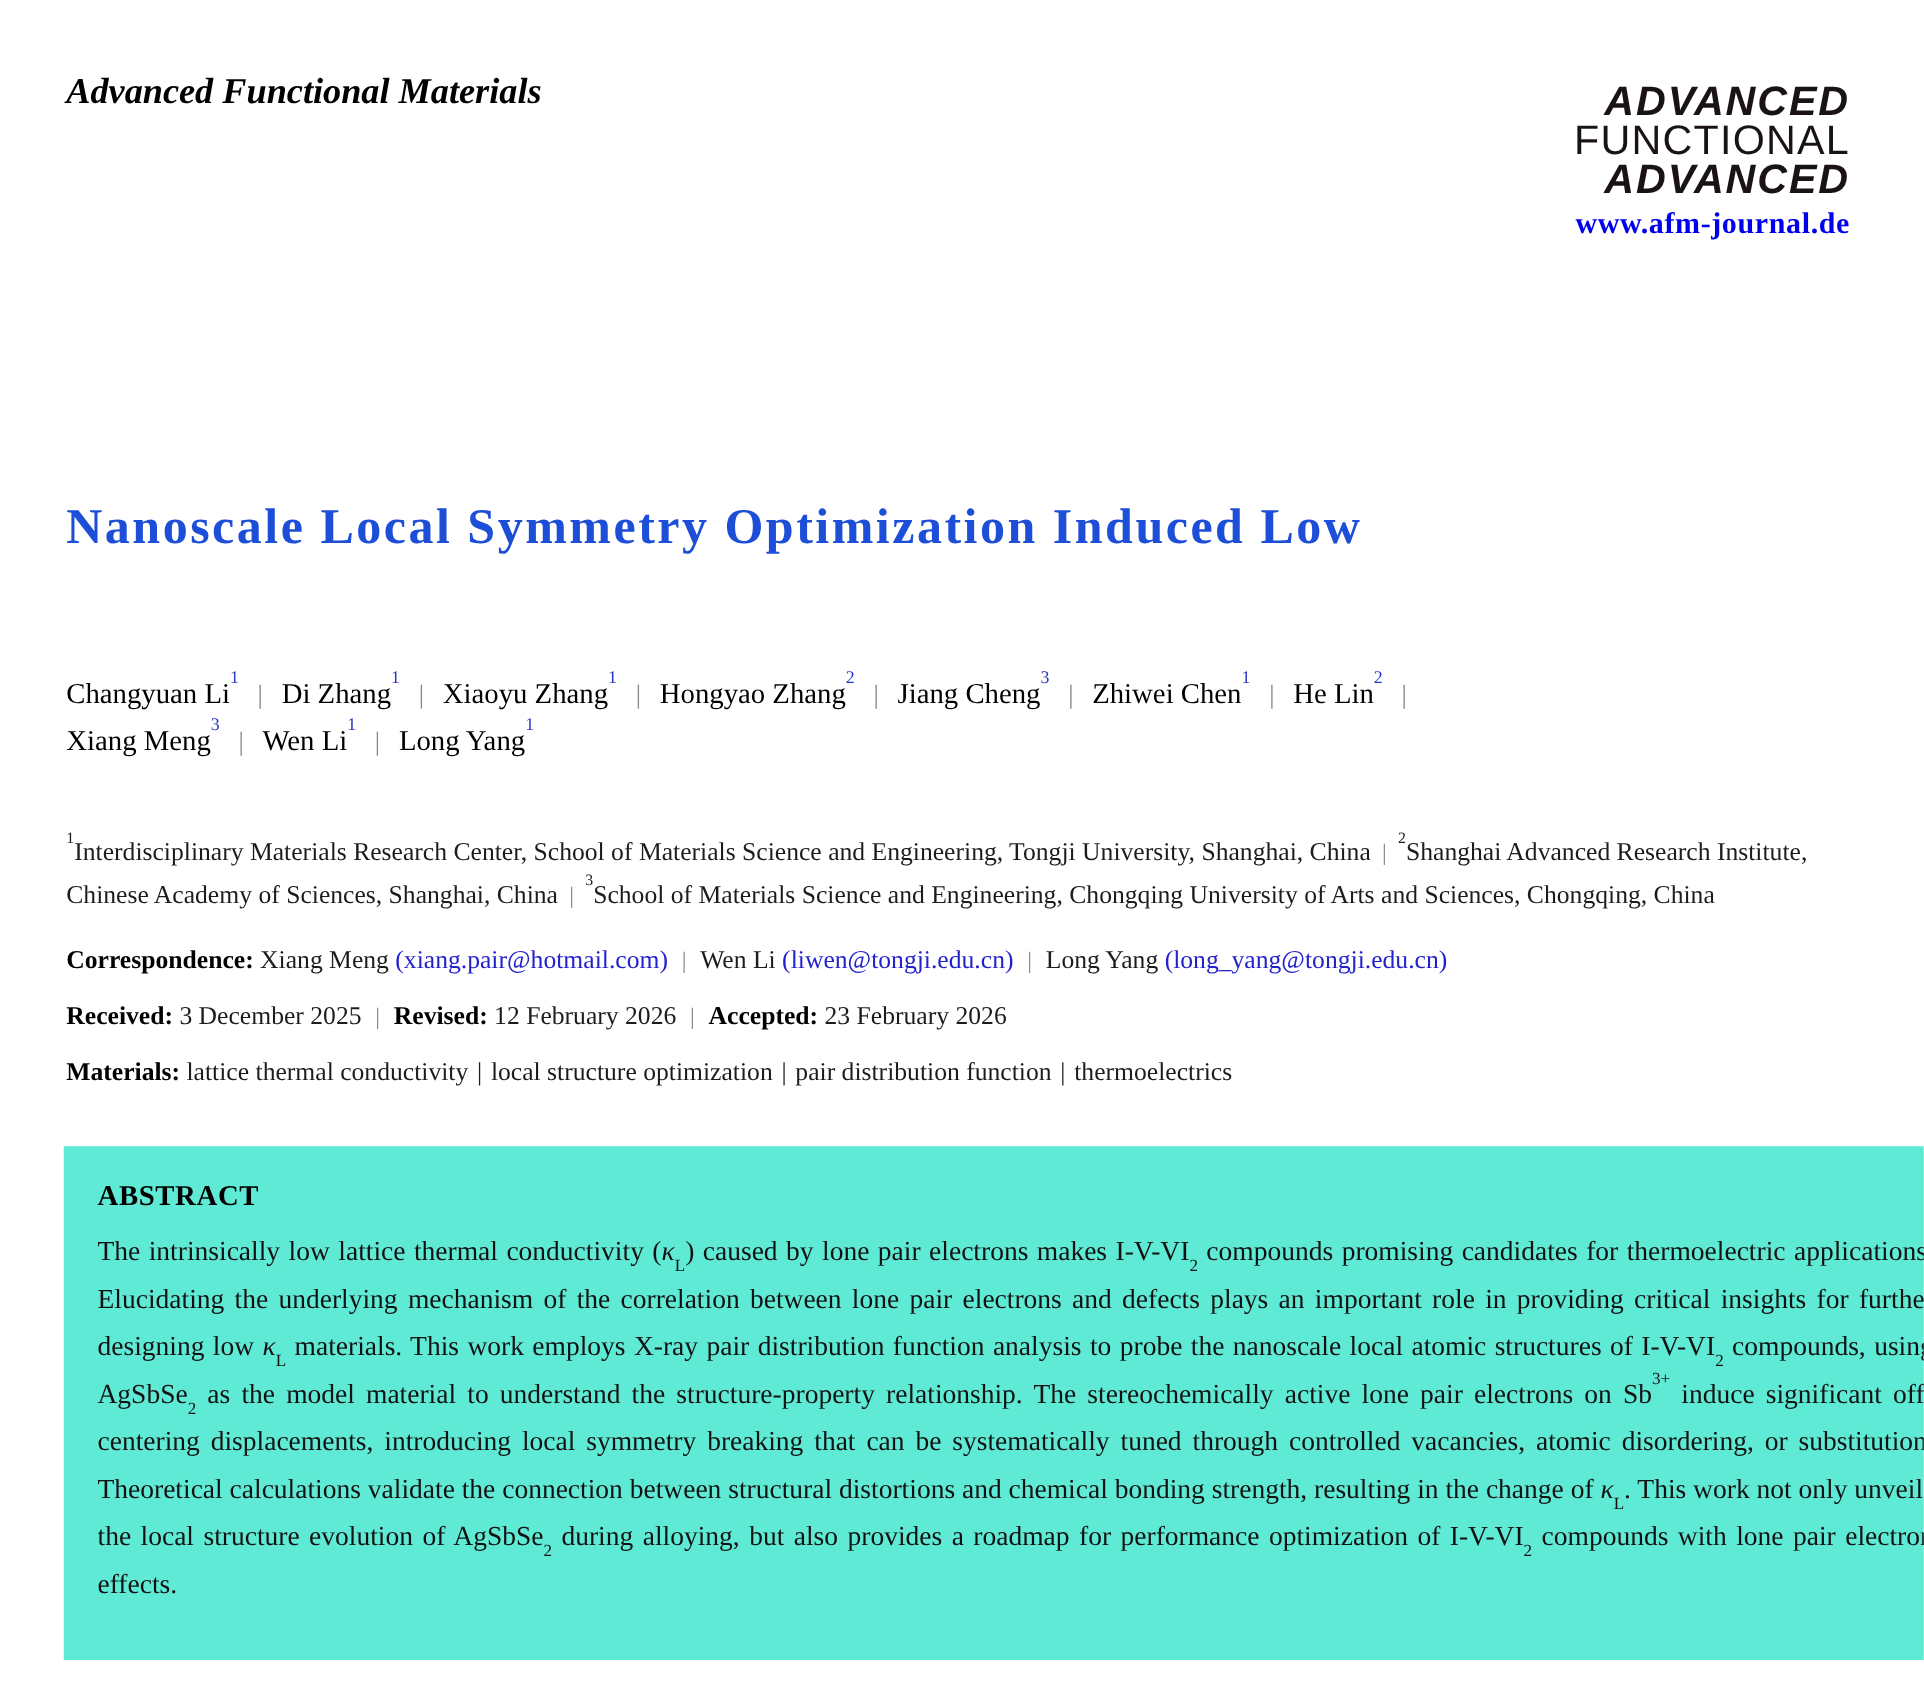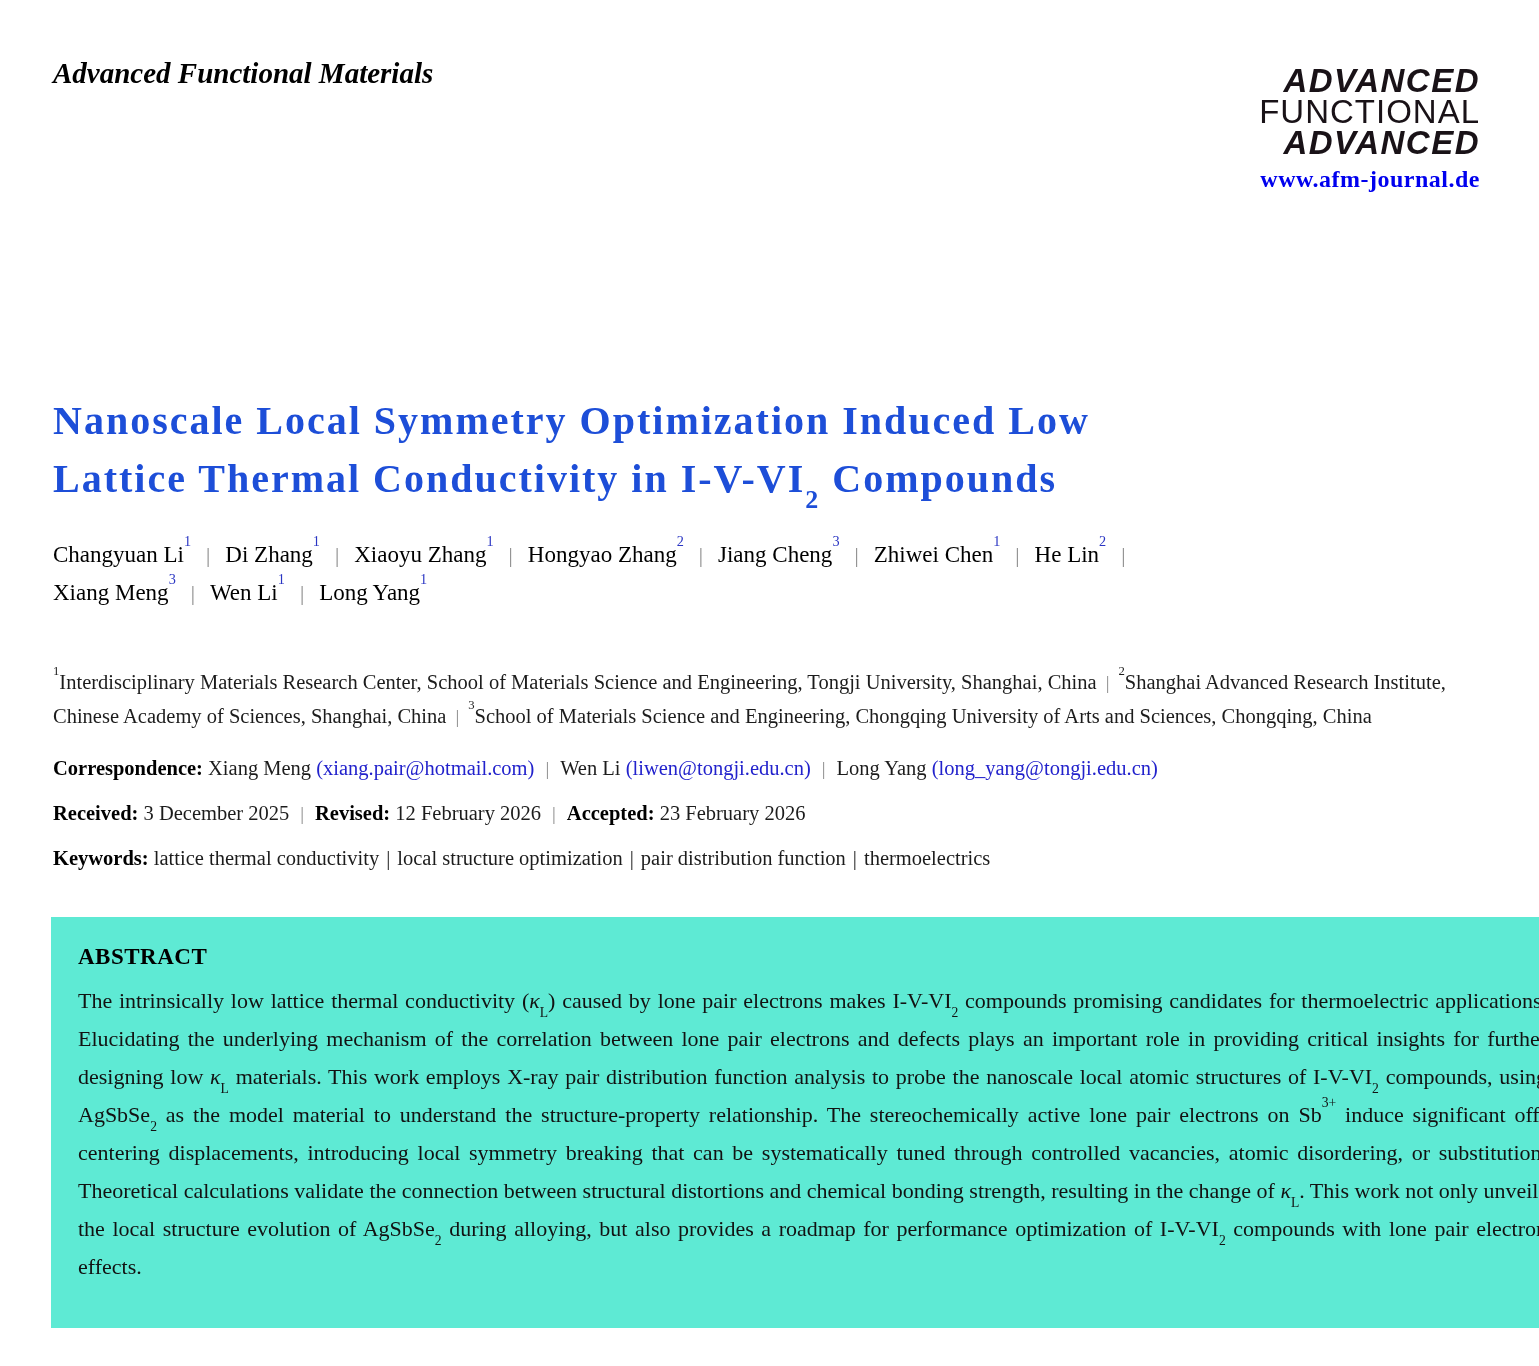--- a/index.html
+++ b/index.html
@@ -76,21 +76,20 @@
   <div class="logo-block">
     <div class="logo-l1">ADVANCED</div>
     <div class="logo-l2">FUNCTIONAL</div>
     <div class="logo-l3">ADVANCED</div>
     <div class="website">www.afm-journal.de</div>
   </div>
 
 
   <h1 class="title">
     <div>Nanoscale Local Symmetry Optimization Induced Low</div>
-    <div>Lattice Thermal Conductivity in I-V-VI<sub>2</sub> Compounds</div>
   </h1>
 
   <div class="authors">
     <div class="author-row">
       <span><span>Changyuan Li</span><sup>1</sup></span><span class="sep">|</span><span><span>Di Zhang</span><sup>1</sup></span><span class="sep">|</span><span><span>Xiaoyu Zhang</span><sup>1</sup></span><span class="sep">|</span><span><span>Hongyao Zhang</span><sup>2</sup></span><span class="sep">|</span><span><span>Jiang Cheng</span><sup>3</sup></span><span class="sep">|</span><span><span>Zhiwei Chen</span><sup>1</sup></span><span class="sep">|</span><span><span>He Lin</span><sup>2</sup></span><span class="sep">|</span>
     </div>
     <div class="author-row">
       <span><span>Xiang Meng</span><sup>3</sup></span><span class="sep">|</span><span><span>Wen Li</span><sup>1</sup></span><span class="sep">|</span><span><span>Long Yang</span><sup>1</sup></span>
     </div>
   </div>
@@ -102,21 +101,21 @@
   <div class="meta-line correspondence">
     <span class="meta-label">Correspondence:</span>
     <span><span>Xiang Meng</span>&nbsp;<span class="email-link">(xiang.pair@hotmail.com)</span></span><span class="sep">|</span><span><span>Wen Li</span>&nbsp;<span class="email-link">(liwen@tongji.edu.cn)</span></span><span class="sep">|</span><span><span>Long Yang</span>&nbsp;<span class="email-link">(long_yang@tongji.edu.cn)</span></span>
   </div>
 
   <div class="meta-line dates">
     <span><span class="meta-label">Received:</span> <span>3 December 2025</span></span><span class="sep">|</span><span><span class="meta-label">Revised:</span> <span>12 February 2026</span></span><span class="sep">|</span><span><span class="meta-label">Accepted:</span> <span>23 February 2026</span></span>
   </div>
 
   <div class="meta-line keywords">
-    <span class="meta-label">Keywords:</span>
+    <span class="meta-label">Materials:</span>
     <span>lattice thermal conductivity</span><span class="kw-sep">|</span><span>local structure optimization</span><span class="kw-sep">|</span><span>pair distribution function</span><span class="kw-sep">|</span><span>thermoelectrics</span>
   </div>
 
   <div class="abstract-box">
     <div class="abstract-heading">ABSTRACT</div>
     <div class="abstract-body">The intrinsically low lattice thermal conductivity (<i>κ</i><sub>L</sub>) caused by lone pair electrons makes I-V-VI<sub>2</sub> compounds promising candidates for thermoelectric applications. Elucidating the underlying mechanism of the correlation between lone pair electrons and defects plays an important role in providing critical insights for further designing low <i>κ</i><sub>L</sub> materials. This work employs X-ray pair distribution function analysis to probe the nanoscale local atomic structures of I-V-VI<sub>2</sub> compounds, using AgSbSe<sub>2</sub> as the model material to understand the structure-property relationship. The stereochemically active lone pair electrons on Sb<sup>3+</sup> induce significant off-centering displacements, introducing local symmetry breaking that can be systematically tuned through controlled vacancies, atomic disordering, or substitution. Theoretical calculations validate the connection between structural distortions and chemical bonding strength, resulting in the change of <i>κ</i><sub>L</sub>. This work not only unveils the local structure evolution of AgSbSe<sub>2</sub> during alloying, but also provides a roadmap for performance optimization of I-V-VI<sub>2</sub> compounds with lone pair electron effects.</div>
   </div>
 
 </div>
 

